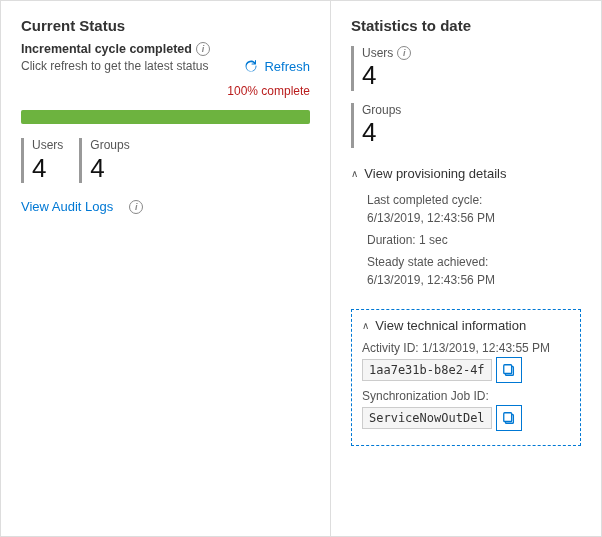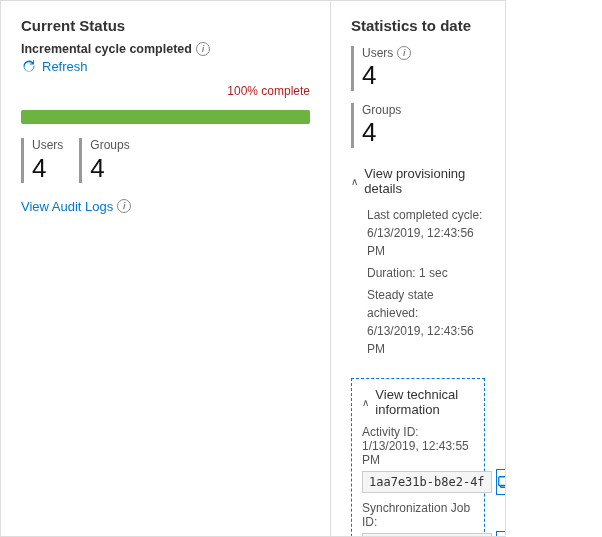--- a/index.html
+++ b/index.html
@@ -7,21 +7,21 @@
       font-family: 'Segoe UI', Arial, sans-serif;
       font-size: 13px;
       background: #fff;
       color: #333;
       width: 602px;
       height: 537px;
       overflow: hidden;
     }
     .container {
       display: flex;
-      width: 506px;
+      width: 602px;
       height: 537px;
       border: 1px solid #ddd;
     }
     
     .left-panel {
       width: 330px;
       padding: 16px 20px;
       border-right: 1px solid #ddd;
     }
     .section-title {
@@ -115,22 +115,22 @@
       margin-bottom: 2px;
     }
     .stat-value {
       font-size: 26px;
       font-weight: 300;
       color: #111;
       line-height: 1.1;
     }
     .audit-logs-link {
       display: flex;
-      align-items: flex-start;
-      gap: 4px;
+      align-items: flex-end;
+      gap: 16px;
       color: #0078d4;
       font-size: 13px;
       cursor: pointer;
       text-decoration: none;
       margin-top: 11px;
     }
     
     .right-panel {
       flex: 1;
       padding: 16px 20px;
@@ -240,20 +240,21 @@
 
 <div class="container">
 
   <div class="left-panel">
     <div class="section-title">Current Status</div>
     <div class="subtitle">
       <span>Incremental cycle completed</span>
       <span class="info-icon">i</span>
     </div>
     <div class="click-refresh-row">
+      <span class="click-refresh-text">Click refresh to get the latest status</span>
       <button class="refresh-btn">
         <svg class="refresh-icon-svg" viewBox="0 0 16 16" fill="#0078d4">
           <path d="M13.5 8A5.5 5.5 0 1 1 8 2.5c1.6 0 3 .68 4 1.76V2.5a.5.5 0 0 1 1 0V6a.5.5 0 0 1-.5.5H9a.5.5 0 0 1 0-1h2.26A4.5 4.5 0 1 0 12.5 8a.5.5 0 0 1 1 0z"></path>
         </svg>
         <span>Refresh</span>
       </button>
     </div>
     <div class="progress-section">
       <div class="progress-label">100% complete</div>
       <div class="progress-bar-bg">

